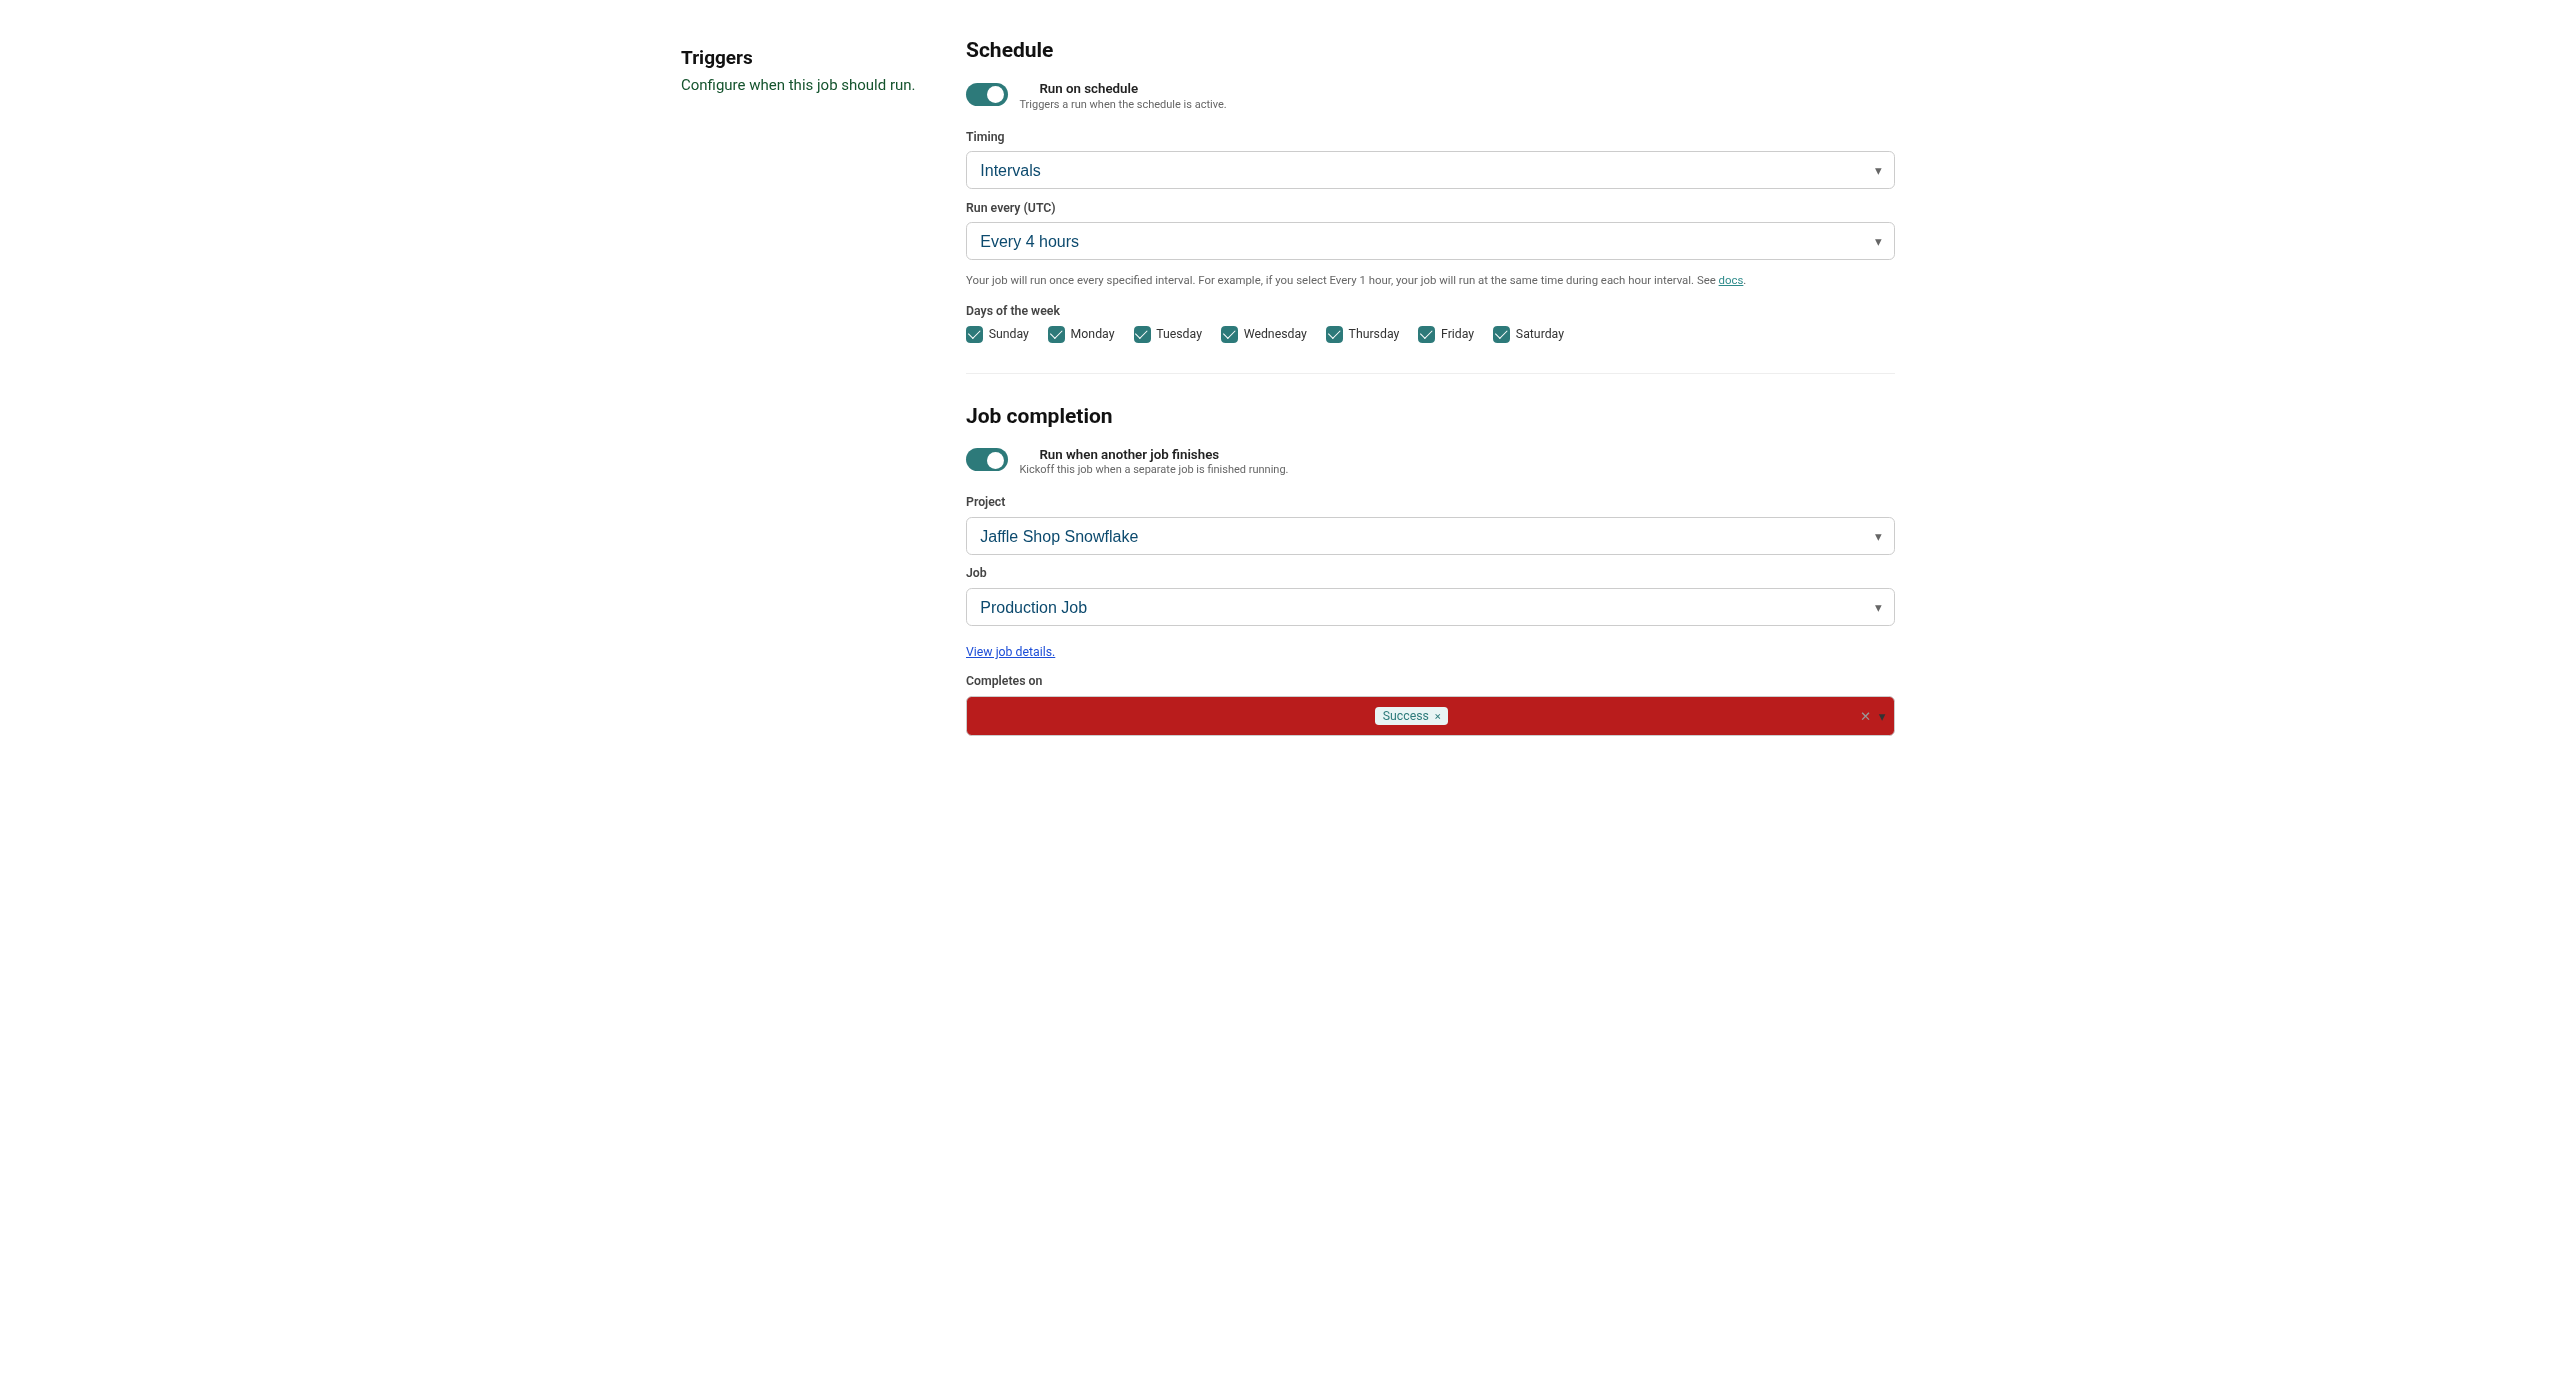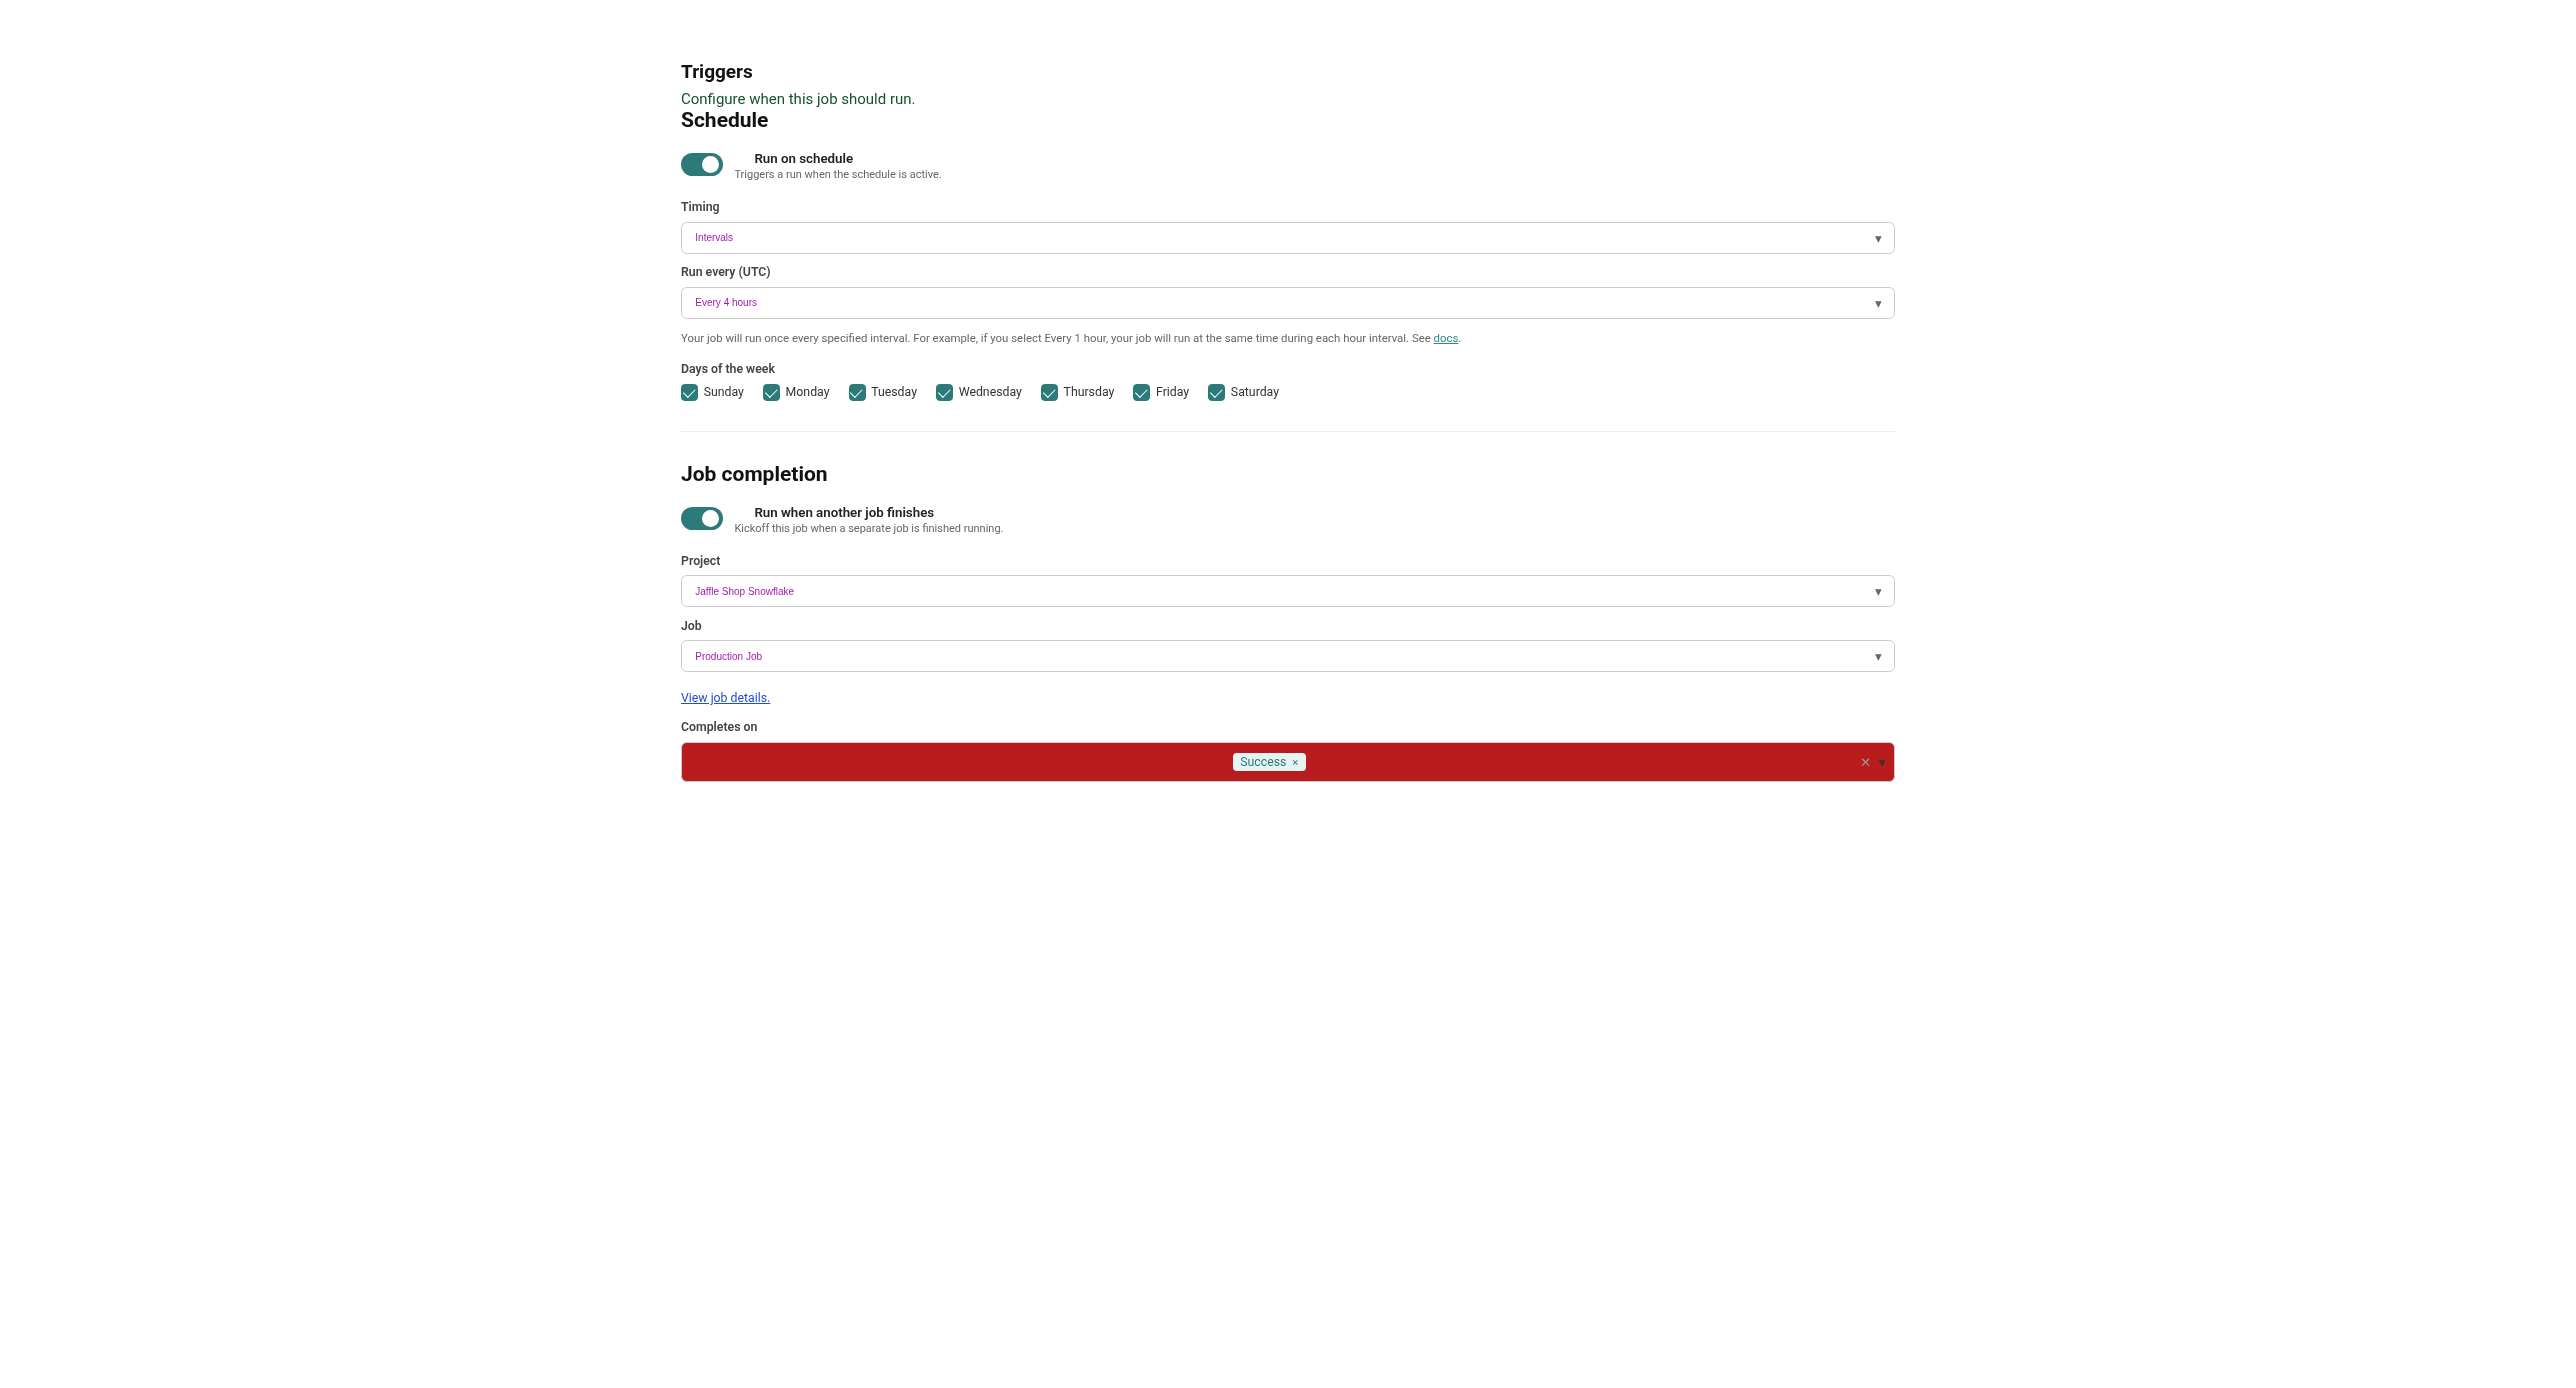--- a/index.html
+++ b/index.html
@@ -4,24 +4,23 @@
   <style>
     * { box-sizing: border-box; margin: 0; padding: 0; }
     body {
       font-family: -apple-system, BlinkMacSystemFont, 'Segoe UI', Roboto, sans-serif;
       background: #ffffff;
       color: #333;
       font-size: 13.3px;
     }
     .page-container {
       display: flex;
-      padding: 52px 57px;
+      padding: 38px 57px;
       max-width: 1328px;
       margin: 0 auto;
-      flex-direction: column;
     }
     .left-panel {
       width: 285px;
       flex-shrink: 0;
       padding-right: 38px;
       padding-top: 7.6px;
     }
     .left-panel h2 {
       font-size: 19px;
       font-weight: 700;
@@ -50,25 +49,25 @@
     }
     .select-wrapper {
       position: relative;
       margin-bottom: 11.4px;
     }
     .select-control {
       width: 100%;
       padding: 9.5px 38px 9.5px 13.3px;
       border: 0.9px solid #ccc;
       border-radius: 5.7px;
-      font-size: 10px;
+      font-size: 16px;
       background: #fff;
       appearance: none;
       cursor: pointer;
-      color: #a21caf;
+      color: #0c4a6e;
     }
     .chevron-icon {
       position: absolute;
       right: 13.3px;
       top: 50%;
       transform: translateY(-50%);
       pointer-events: none;
       color: #666;
     }
     .helper-text {

